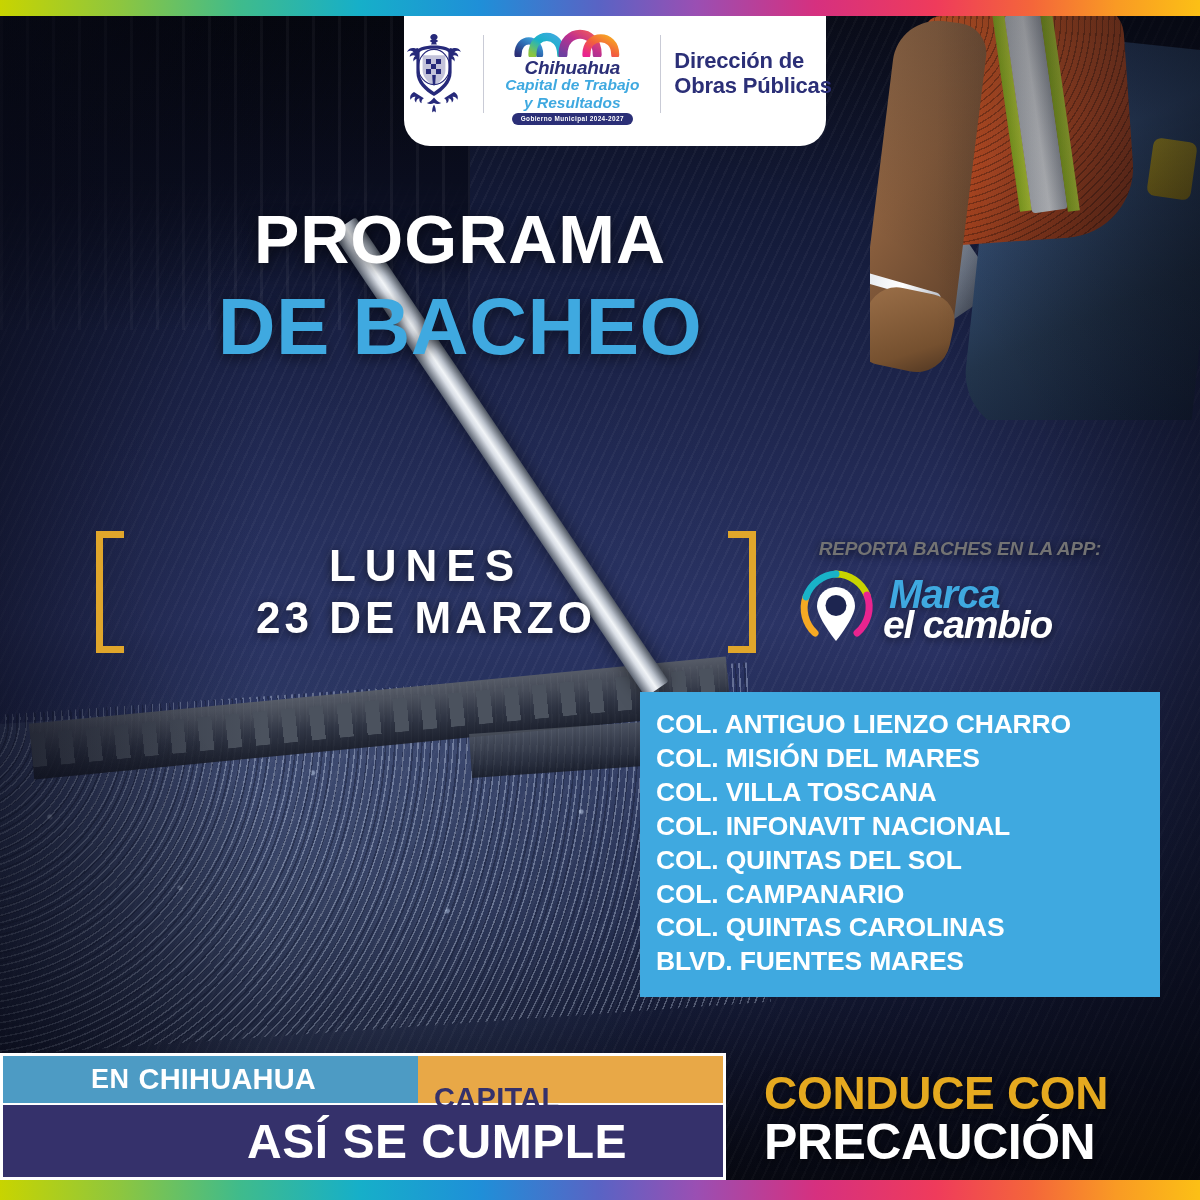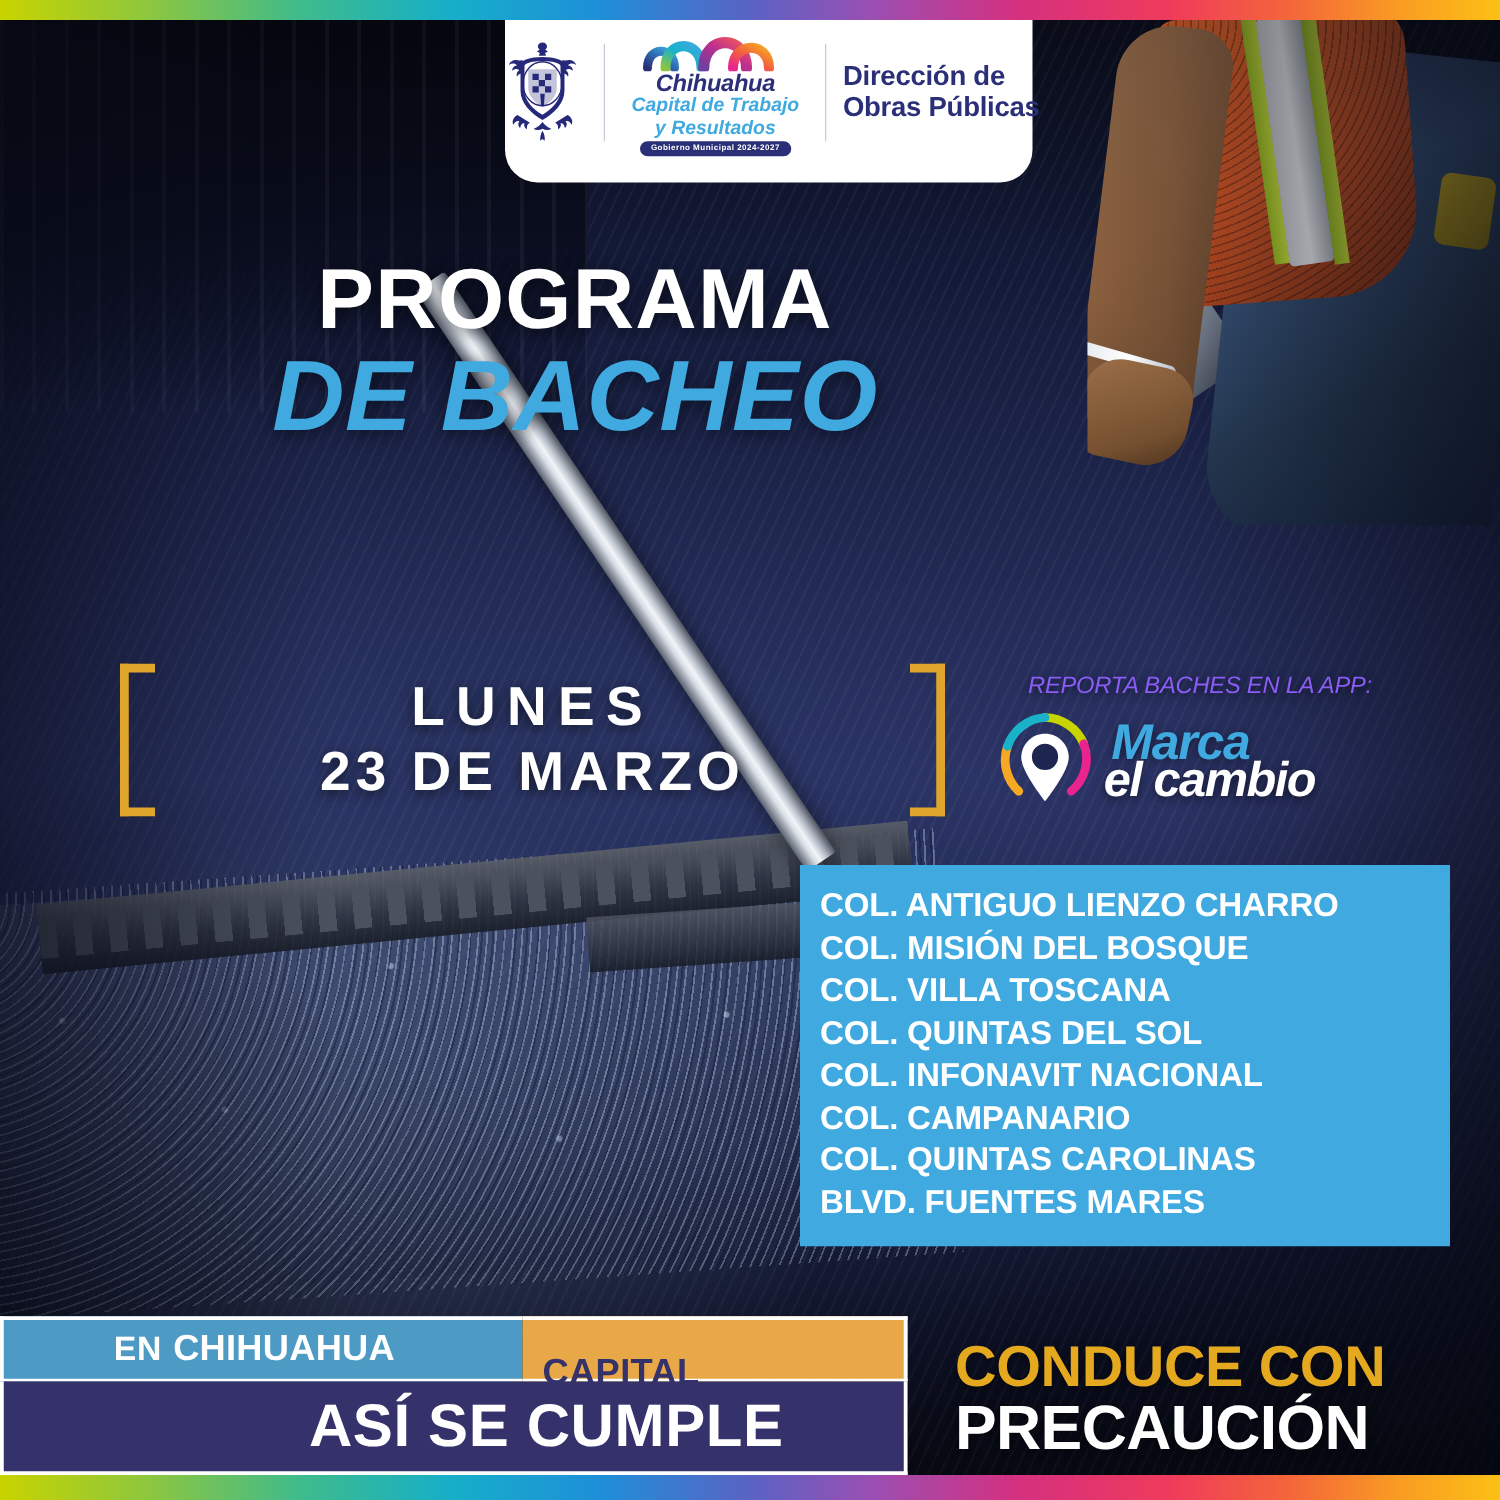--- a/index.html
+++ b/index.html
@@ -212,21 +212,21 @@
   .headline { position:absolute; left: 0; top: 205px; width: 920px; z-index: 20; text-align:center; }
   .h-programa {
     font-size: 68px; font-weight: 800; color: #ffffff; letter-spacing: 1px; line-height: 1.02;
     text-shadow: 0 3px 14px rgba(0,0,0,.55);
   }
   .h-emergente, .h-bacheo {
     font-size: 80px; font-weight: 800; color: #3fa9e0; letter-spacing: .5px; line-height: 1.02;
     text-shadow: 0 3px 14px rgba(0,0,0,.5);
   }
   .h-emergente { margin-top: 2px; }
-  .h-bacheo { margin-top: 2px; font-style: italic; }
+  .h-bacheo { margin-top: 12px; }
 
   
   .date-block {
     position:absolute; left: 96px; top: 528px; width: 660px; height: 128px; z-index: 20;
     display:flex; align-items:center; justify-content:center;
   }
   .bracket { width: 40px; height: 122px; flex:0 0 auto; position:relative; }
   .bracket::before, .bracket::after { content:""; position:absolute; background:#e0a62b; }
   .bracket.left::before { left:0; top:0; width: 7px; height: 122px; }
   .bracket.left::after  { left:0; top:0; width: 28px; height: 7px;
@@ -240,21 +240,21 @@
     text-shadow: 0 2px 10px rgba(0,0,0,.6);
   }
   .d-date {
     font-size: 44px; font-weight: 800; color:#fff; letter-spacing: 4px; line-height:1.18;
     text-shadow: 0 2px 10px rgba(0,0,0,.6);
   }
 
   
   .app-block { position:absolute; left: 795px; top: 538px; width: 330px; z-index: 20; }
   .app-label {
-    font-size: 19px; font-weight: 400; font-style: italic; color:#8b5cf6; letter-spacing: -.2px;
+    font-size: 19px; font-weight: 700; font-style: italic; color:#737373; letter-spacing: -.2px;
     text-align:center; white-space:nowrap;
     text-shadow: 0 2px 8px rgba(0,0,0,.6);
   }
   .app-row { display:flex; align-items:center; gap: 6px; margin-top: 7px; }
   .pin-wrap { width: 82px; height: 82px; flex:0 0 auto; }
   .marca-wrap { position:relative; flex:1; height: 76px; }
   .m-marca {
     position:absolute; left: 6px; top: 2px;
     font-size: 40px; font-weight: 800; font-style: italic; color:#3fa9e0; letter-spacing:-1px;
     text-shadow: 0 2px 8px rgba(0,0,0,.45);
@@ -446,24 +446,24 @@
       </div>
       <div class="marca-wrap">
         <span class="m-marca">Marca</span>
         <span class="m-cambio"><span class="m-el">el </span><span>cambio</span></span>
       </div>
     </div>
   </div>
 
   <div class="colonias">
     <div class="col-item">COL. ANTIGUO LIENZO CHARRO</div>
-    <div class="col-item">COL. MISIÓN DEL BOSQUE</div>
+    <div class="col-item">COL. MISIÓN DEL MARES</div>
     <div class="col-item">COL. VILLA TOSCANA</div>
+    <div class="col-item">COL. INFONAVIT NACIONAL</div>
     <div class="col-item">COL. QUINTAS DEL SOL</div>
-    <div class="col-item">COL. INFONAVIT NACIONAL</div>
     <div class="col-item">COL. CAMPANARIO</div>
     <div class="col-item">COL. QUINTAS CAROLINAS</div>
     <div class="col-item">BLVD. FUENTES MARES</div>
   </div>
 
   <div class="banner-left">
     <div class="bl-row1">
       <div class="bl-blue">
         <span class="bl-en">EN</span>
         <span class="bl-chihuahua">CHIHUAHUA</span>

